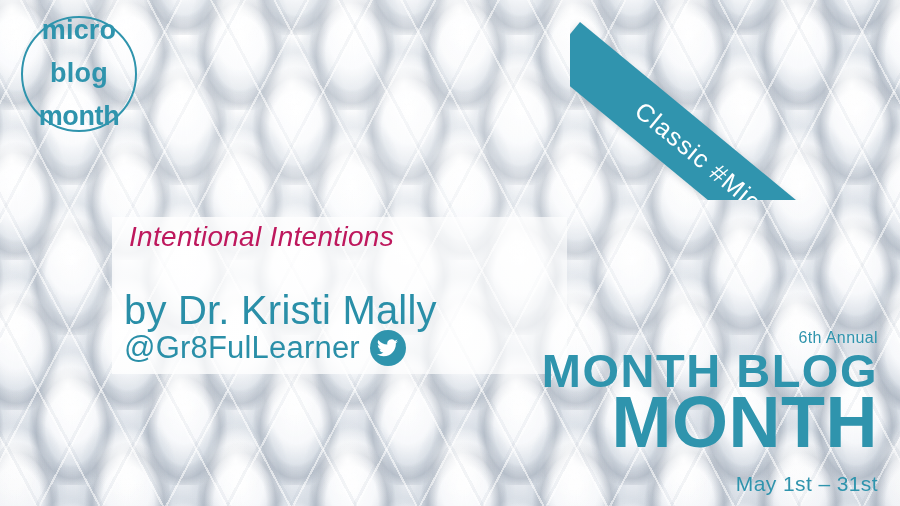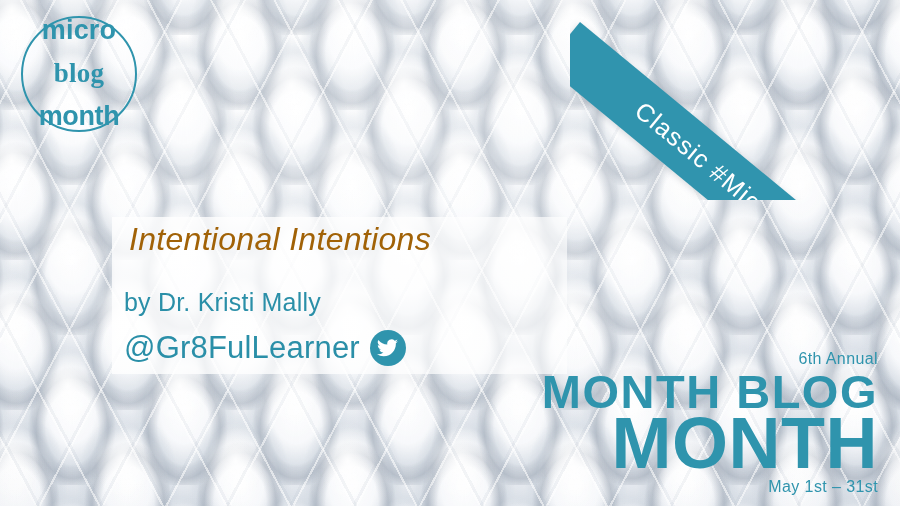--- a/index.html
+++ b/index.html
@@ -60,21 +60,21 @@
   .logo{
     position:absolute;left:21px;top:16px;width:112px;height:112px;
     border:2.5px solid #2f94ad;border-radius:50%;
     display:flex;flex-direction:column;align-items:center;justify-content:space-between;
     color:#2f94ad;line-height:.96;
   }
   .logo span{
     font-weight:700;letter-spacing:.2px;
     font-size:27px;display:block;text-align:center;
   }
-  .logo .l2{margin-top:1px;font-family:Liberation Serif, serif;}
+  .logo .l2{margin-top:1px;}
   .logo .l3{margin-top:1px;letter-spacing:-.4px;}
 
   
   .ribbon-wrap{position:absolute;right:0;top:0;width:330px;height:200px;overflow:hidden;}
   .ribbon{
     position:absolute;
     width:430px;height:56px;
     background:#3094ae;
     left:10px;top:22px;
     transform:rotate(39.5deg);
@@ -87,26 +87,26 @@
     white-space:nowrap;
   }
 
   
   .panel{
     position:absolute;left:112px;top:217px;width:455px;height:157px;
     background:linear-gradient(105deg, rgba(255,255,255,.80) 0%, rgba(255,255,255,.74) 55%, rgba(255,255,255,.62) 100%);
   }
   .title{
     position:absolute;left:129px;top:221px;width:440px;
-    font-size:32px;font-style:italic;color:#a16207;
+    font-size:28px;font-style:italic;color:#be185d;
     letter-spacing:.3px;white-space:nowrap;
   }
   .byline{
     position:absolute;left:124px;top:288px;
-    font-size:25px;color:#2a8fa8;letter-spacing:.2px;white-space:nowrap;
+    font-size:40px;color:#2a8fa8;letter-spacing:.2px;white-space:nowrap;
   }
   .handle-row{
     position:absolute;left:124px;top:330px;
     display:flex;align-items:center;gap:10px;
   }
   .handle{
     font-size:31px;color:#2a8fa8;letter-spacing:.2px;white-space:nowrap;
   }
   .tw{
     width:36px;height:36px;border-radius:50%;background:#2f94ad;
@@ -121,21 +121,21 @@
   }
   .mb{
     font-size:47px;font-weight:700;letter-spacing:1.5px;line-height:.96;
     white-space:nowrap;
   }
   .month{
     font-size:72px;font-weight:700;letter-spacing:.5px;line-height:.88;
     margin-top:-2px;white-space:nowrap;
   }
   .dates{
-    font-size:16px;letter-spacing:.4px;margin-top:3px;
+    font-size:21px;letter-spacing:.4px;margin-top:18px;
   }
 </style>
 </head>
 <body>
 
 <div id="card">
 
   <div class="bg-base"></div>
   <div class="bg-lattice"></div>
   <div class="bg-shadows"></div>

